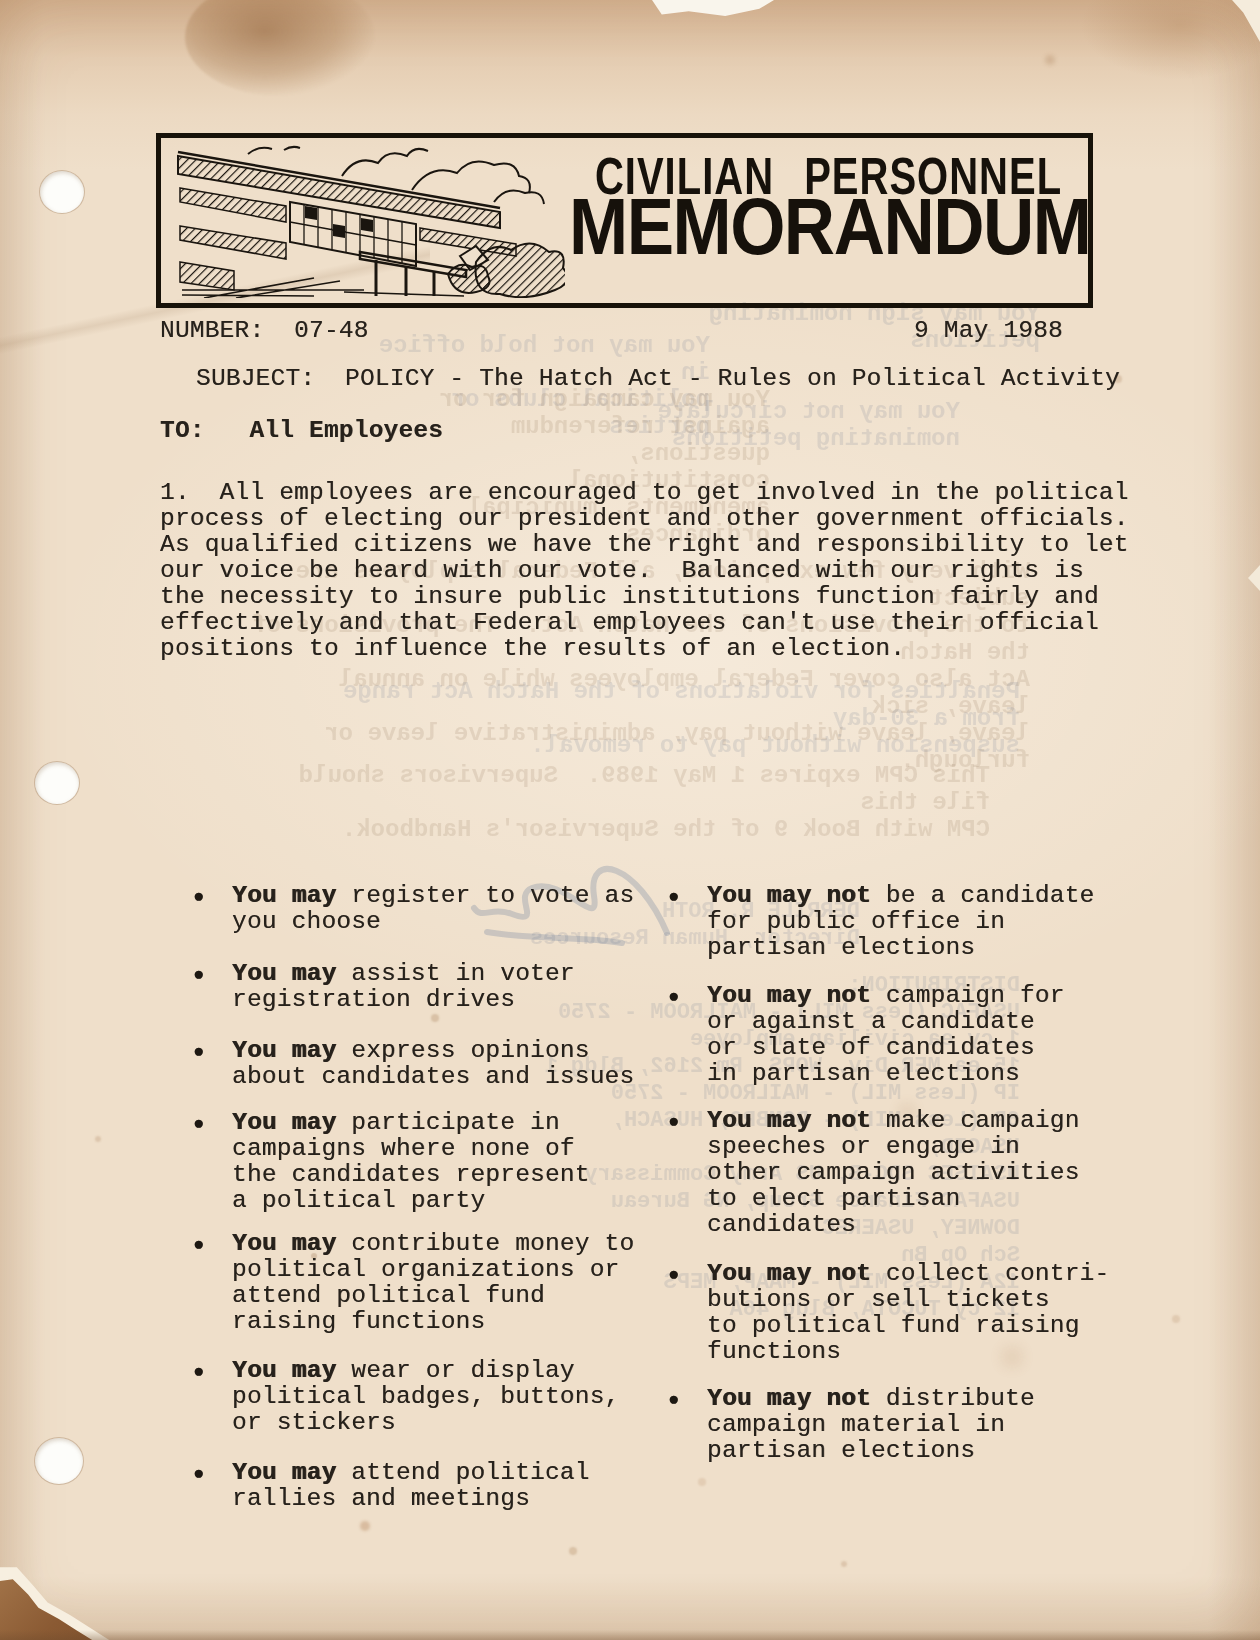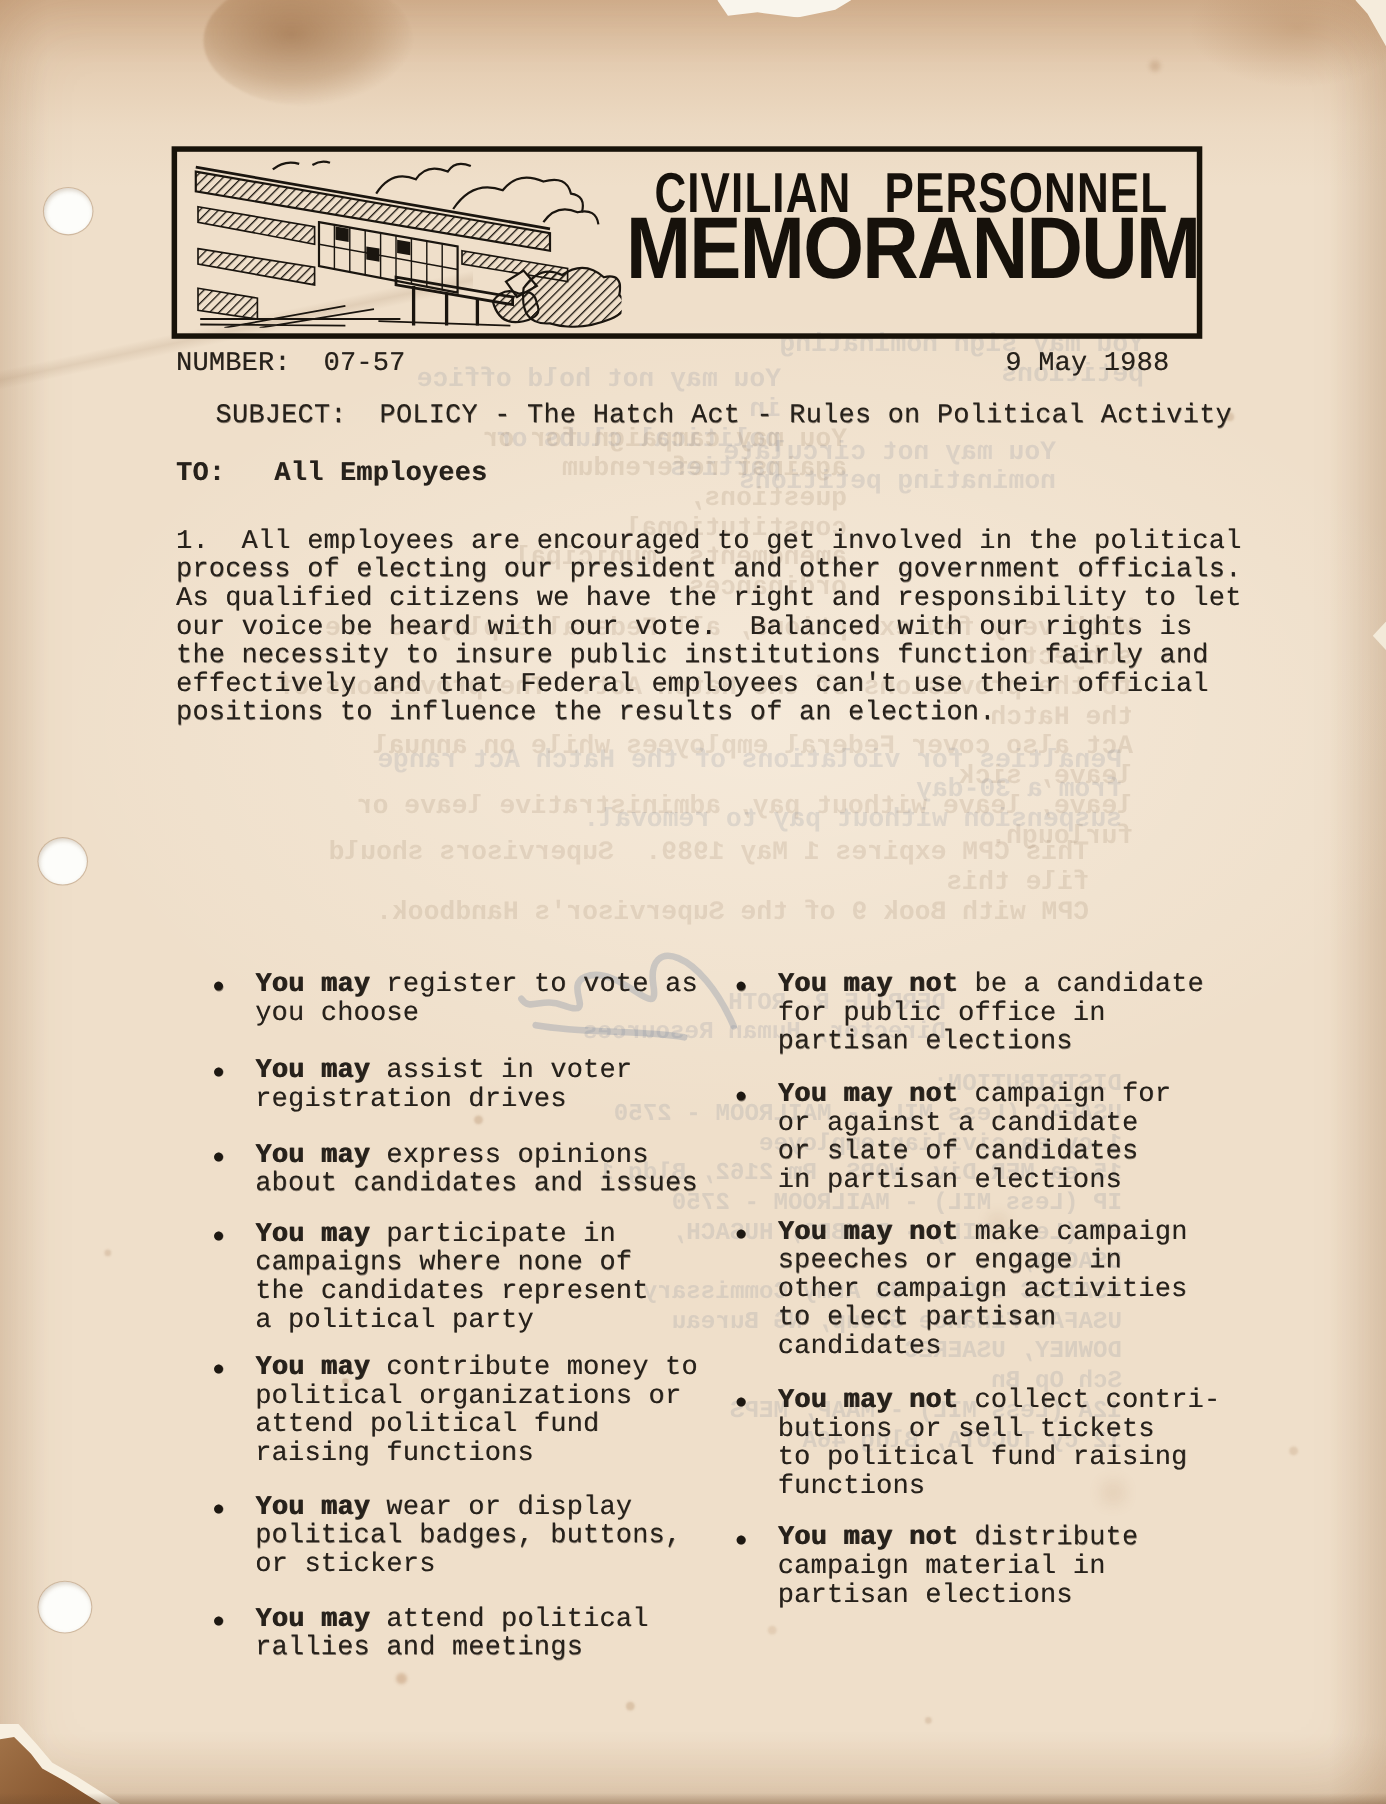--- a/index.html
+++ b/index.html
@@ -175,21 +175,21 @@
       <path d="M284,134 q10,-14 24,-7 q14,-5 16,9 q6,12 -12,16 q-22,5 -28,-18 z" fill="url(#hatch)" stroke="#1a150f" stroke-width="2"></path>
 
       <path d="M18,150 L200,150 M18,155 L150,156 M40,158 L150,138 M72,158 L176,141 M180,152 L300,156" fill="none" stroke="#1a150f" stroke-width="1.6"></path>
     </svg>
     <div class="hdr-text">
       <div class="hline h-civ">CIVILIAN PERSONNEL</div>
       <div class="hline h-memo">MEMORANDUM</div>
     </div>
   </div>
 
-  <div class="mono num">NUMBER:  07-57</div>
+  <div class="mono num">NUMBER:  07-48</div>
   <div class="mono date">9 May 1988</div>
   <div class="mono subj">SUBJECT:  POLICY - The Hatch Act - Rules on Political Activity</div>
   <div class="mono to">TO:   All Employees</div>
 
   <div class="mono p1">1.  All employees are encouraged to get involved in the political
 process of electing our president and other government officials.
 As qualified citizens we have the right and responsibility to let
 our voice be heard with our vote.  Balanced with our rights is
 the necessity to insure public institutions function fairly and
 effectively and that Federal employees can't use their official

